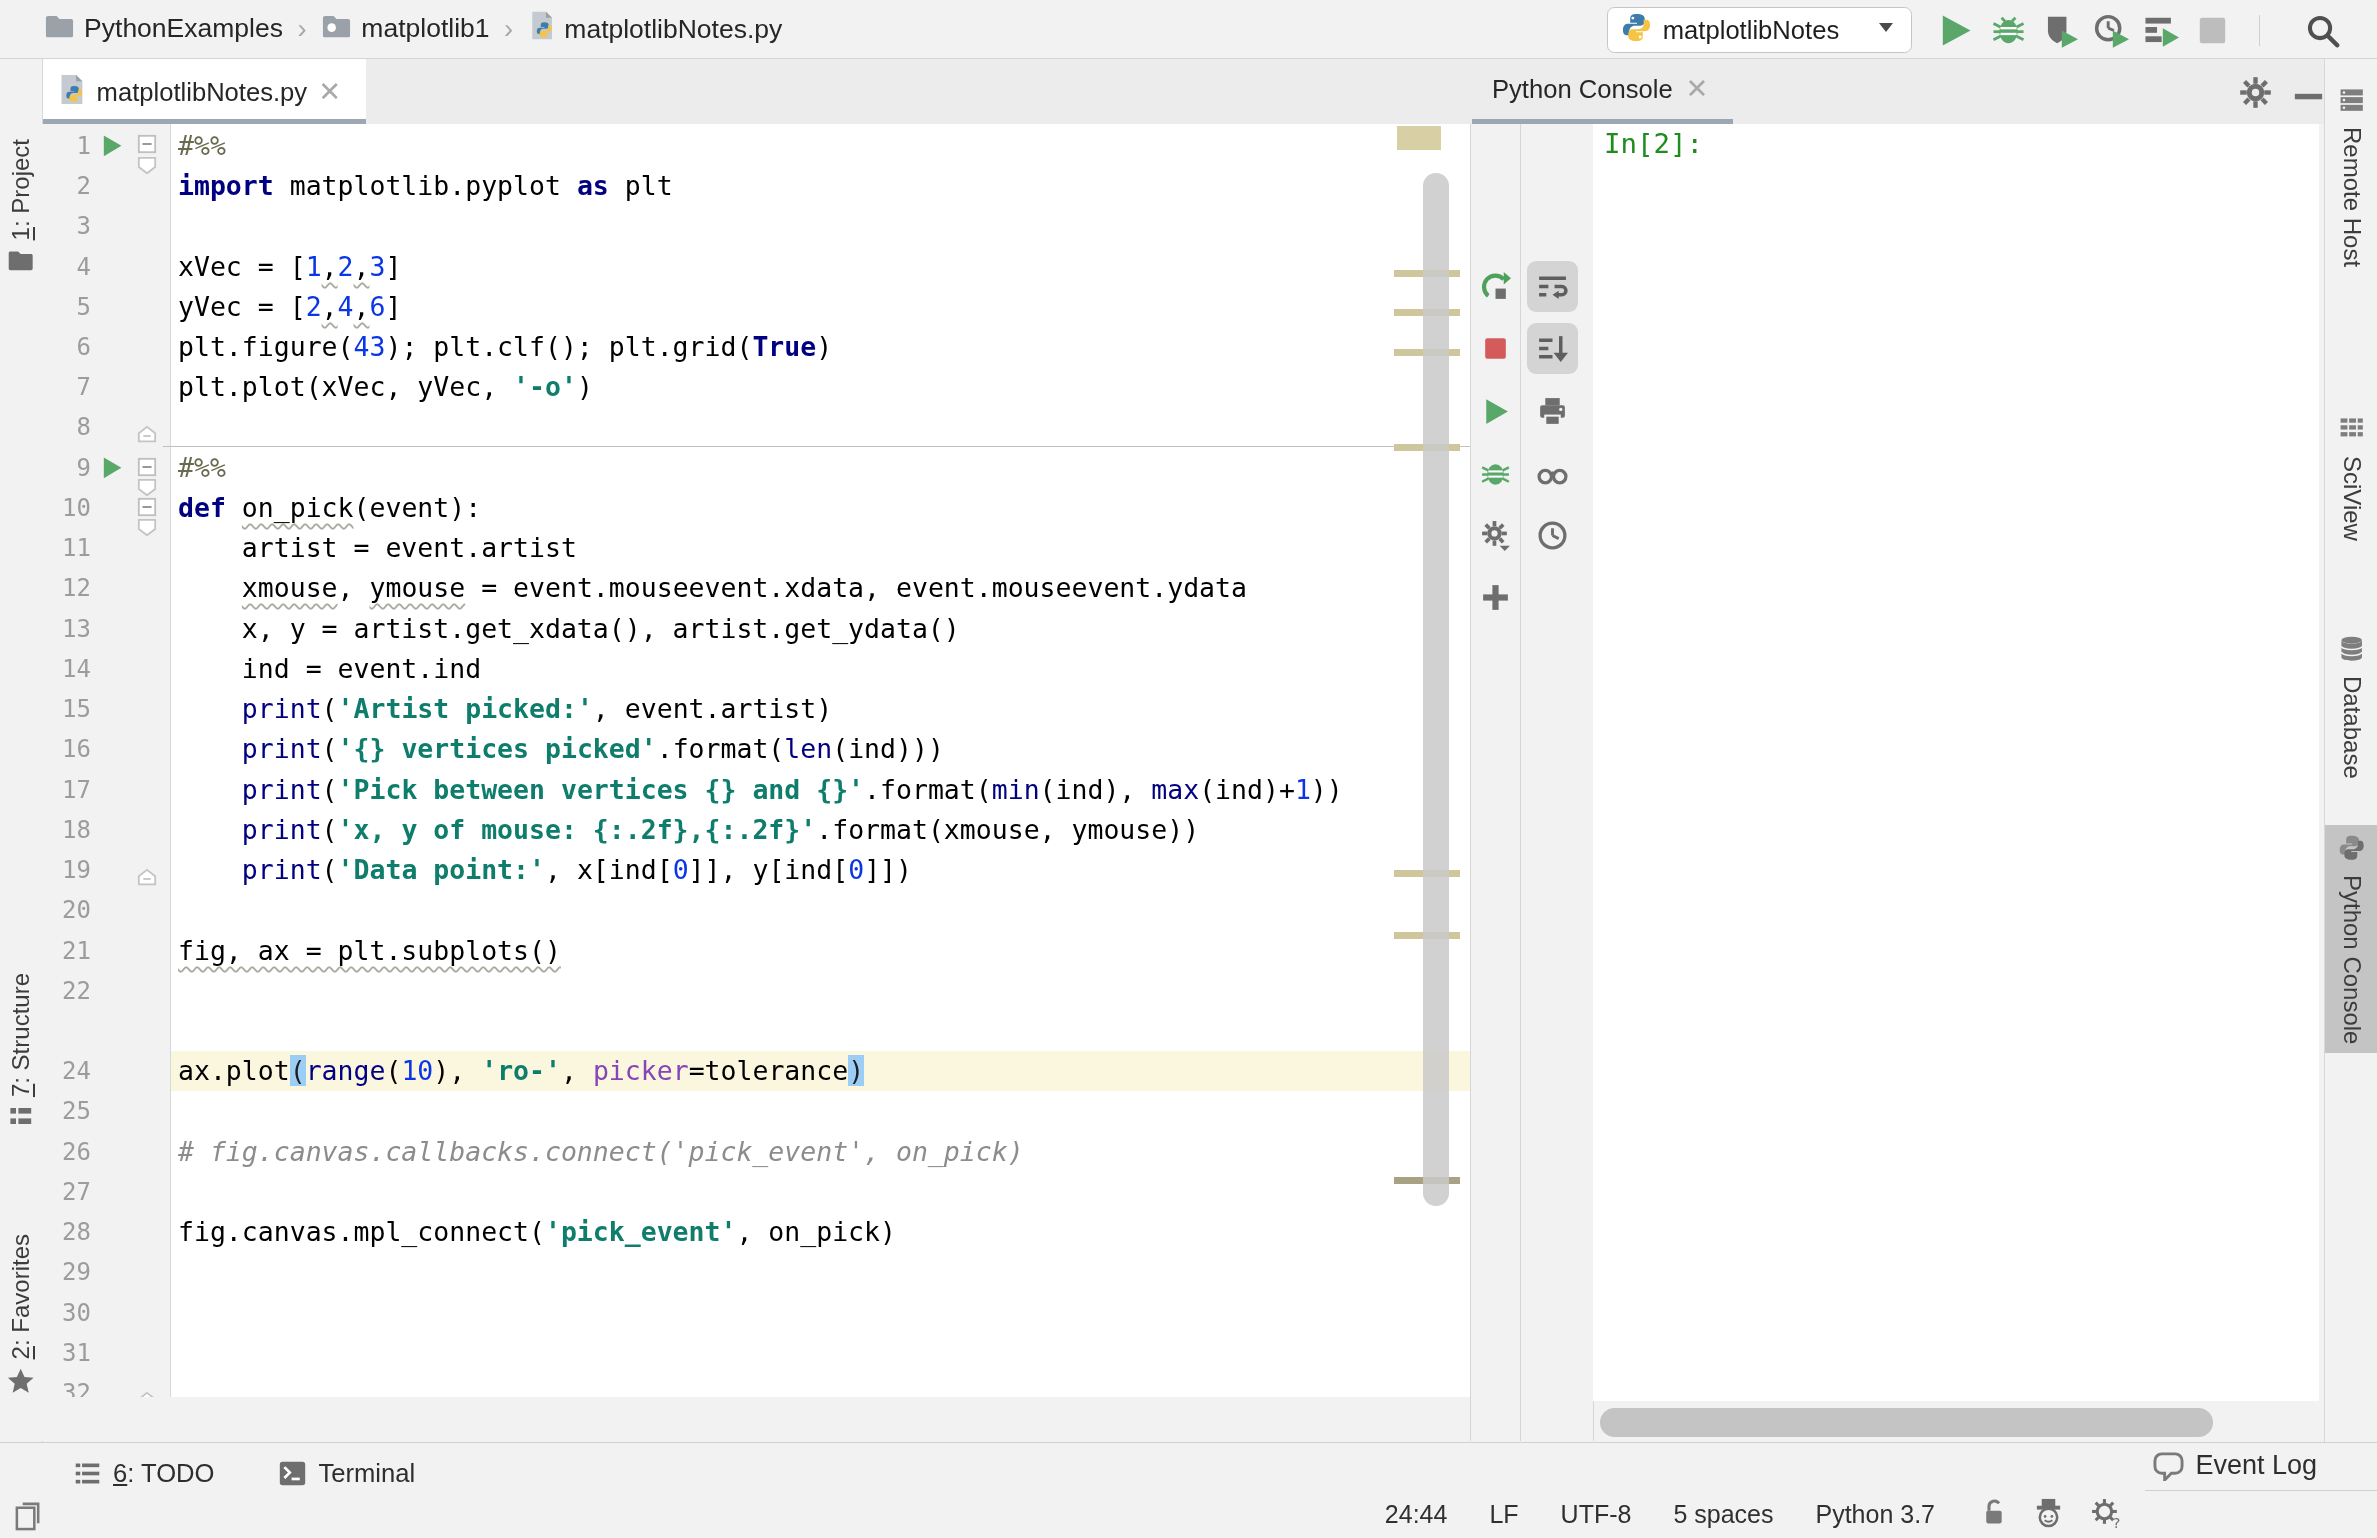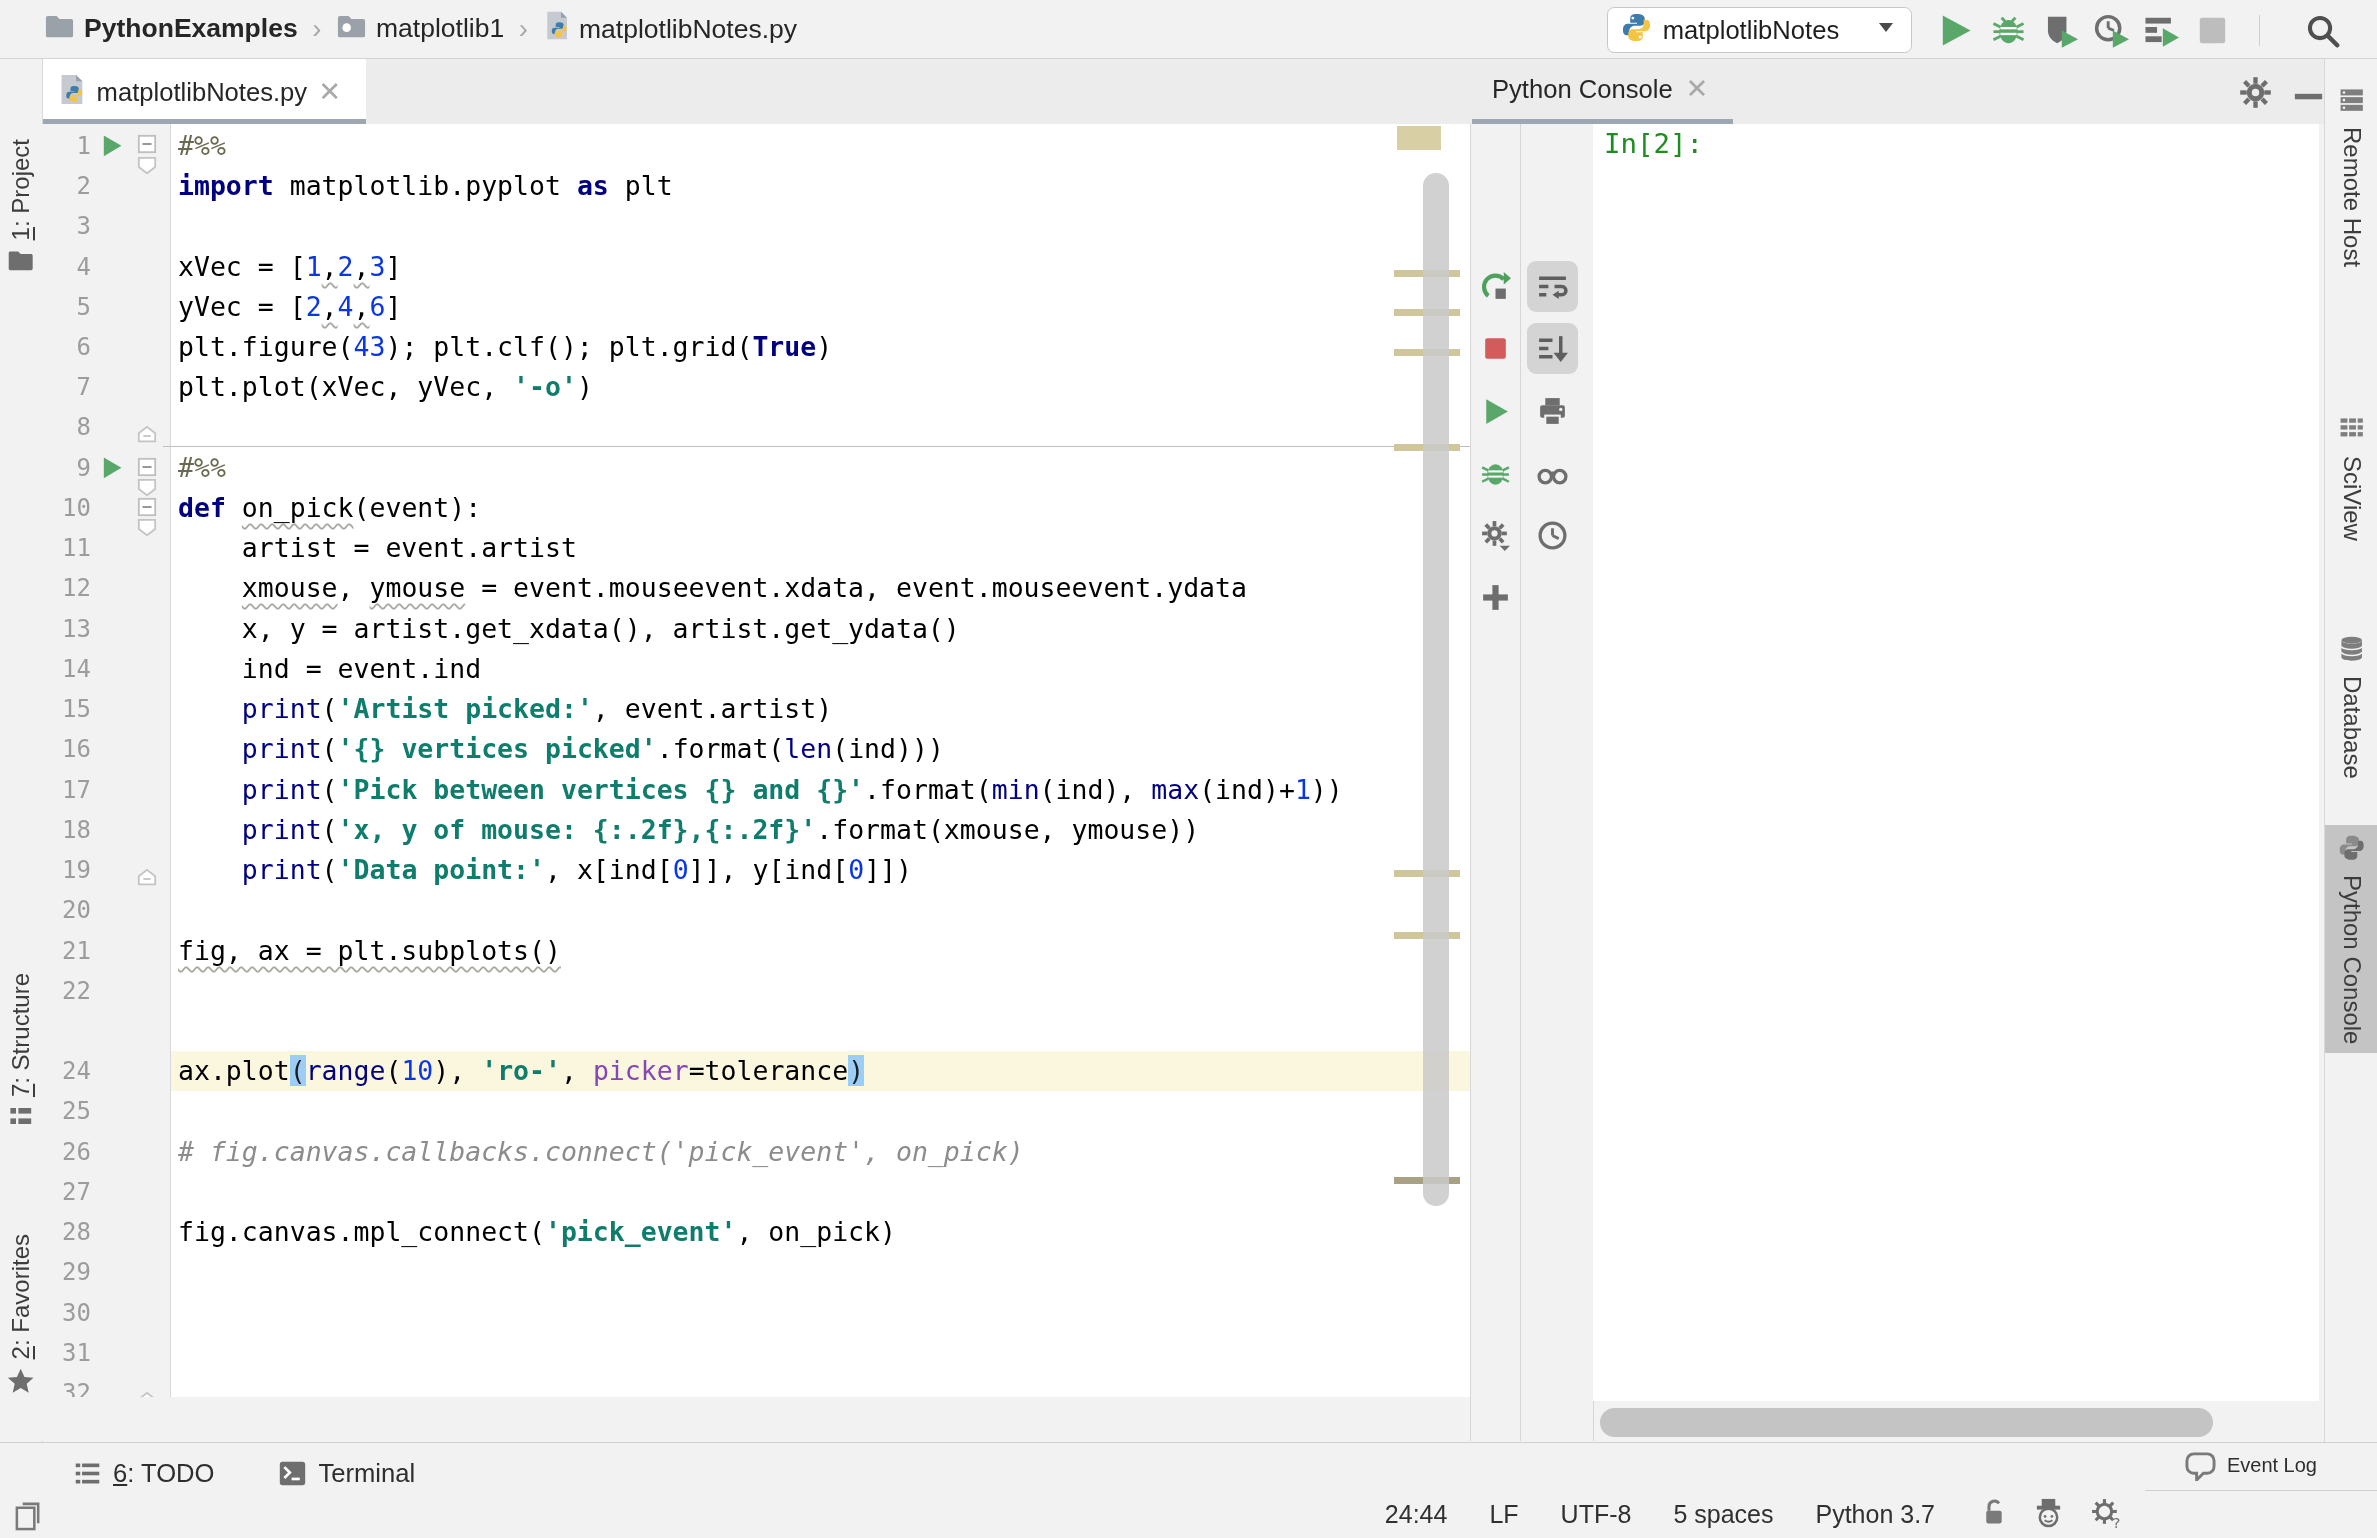--- a/index.html
+++ b/index.html
@@ -66,36 +66,36 @@
   #console-prompt{left:134px;top:3.7px;font-family:"DejaVu Sans Mono",monospace;font-size:27.4px;color:#1E8C1E}
   .cicon{width:33px;height:33px}
   .cbtn{position:absolute;width:51px;height:51px;display:flex;align-items:center;justify-content:center}
   .tsel{background:#D4D4D4;border-radius:9.1px}
   #console-hscroll{left:130px;top:1284px;width:613px;height:29px;background:#C4C4C4;border-radius:14.6px}
   
   #bottombar{left:0;top:1442px;width:2377px;height:47px;background:#F2F2F2;border-top:0.9px solid #D0D0D0;border-bottom:0.9px solid #D0D0D0}
   .bitem{display:flex;align-items:center;gap:11px;font-size:25.6px;color:#2E2E2E}
   #bottom-left{left:73px;top:1442px;height:46px;display:flex;align-items:flex-end;gap:64px}
   #event-log{right:60px;top:1442px;height:46px}
-  #event-log{position:absolute;display:flex;align-items:center;gap:11px;font-size:20px;color:#2E2E2E}
+  #event-log{position:absolute;display:flex;align-items:center;gap:11px;font-size:27px;color:#2E2E2E}
   #statusbar{left:0;top:1490px;width:2145px;height:48px;background:#F2F2F2;display:flex;align-items:center}
   #status-items{position:absolute;right:210px;display:flex;gap:42px;font-size:25px;color:#303030}
   #status-icons{position:absolute;right:22px;display:flex;gap:25.6px;align-items:center}
   #panel-toggle{left:12.8px;top:1500px}
 </style>
 </head>
 <body>
 
 <div class="abs" id="toolbar"></div>
 <div class="abs" id="breadcrumbs">
     <span class="crumb">
       <span><svg width="31" height="27.4" viewBox="0 0 32 28">
           <path d="M2 6c0-1.2.8-2 2-2h9l3 3h12c1.2 0 2 .8 2 2v15c0 1.2-.8 2-2 2H4c-1.2 0-2-.8-2-2z" fill="#9AA1A8"></path>
         </svg></span>
-      <span style="font-weight: bold;">PythonExamples</span>
+      <span style="font-weight: normal;">PythonExamples</span>
     </span>
     <span class="crumb-sep">›</span>
     <span class="crumb">
       <span><svg width="31" height="27.4" viewBox="0 0 32 28">
           <path d="M2 6c0-1.2.8-2 2-2h9l3 3h12c1.2 0 2 .8 2 2v15c0 1.2-.8 2-2 2H4c-1.2 0-2-.8-2-2z" fill="#9AA1A8"></path>
           <circle cx="11" cy="16" r="4.4" fill="#fff"></circle>
         </svg></span>
       <span>matplotlib1</span>
     </span>
     <span class="crumb-sep">›</span>

